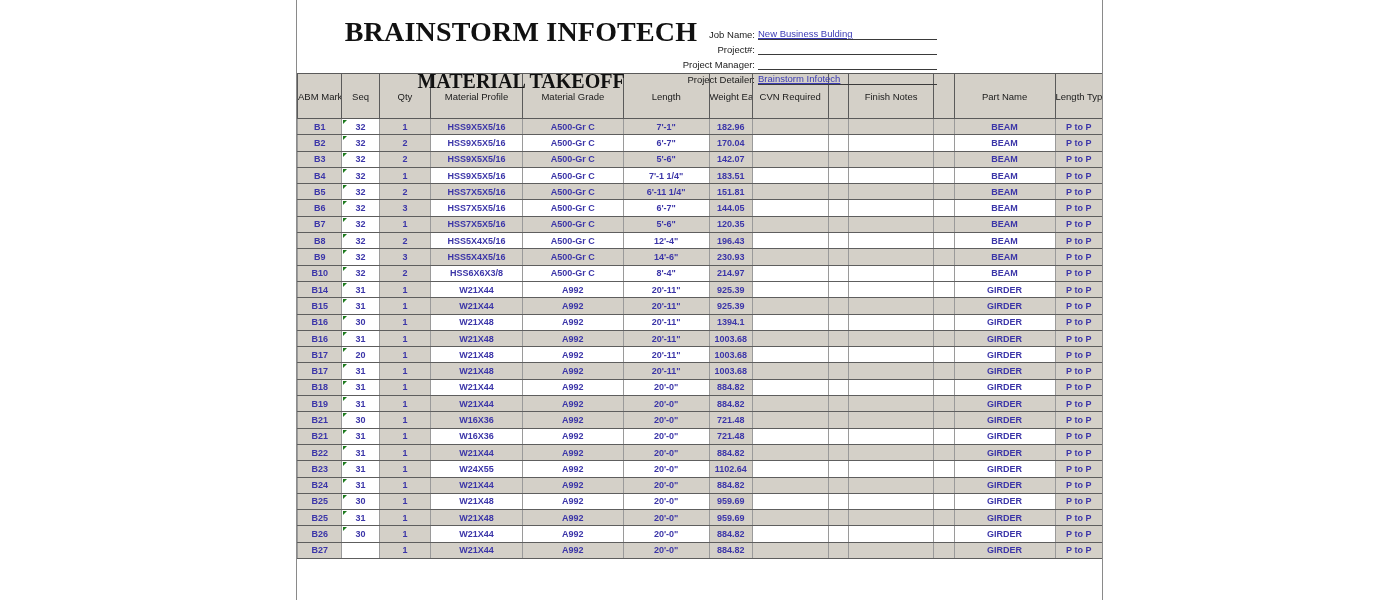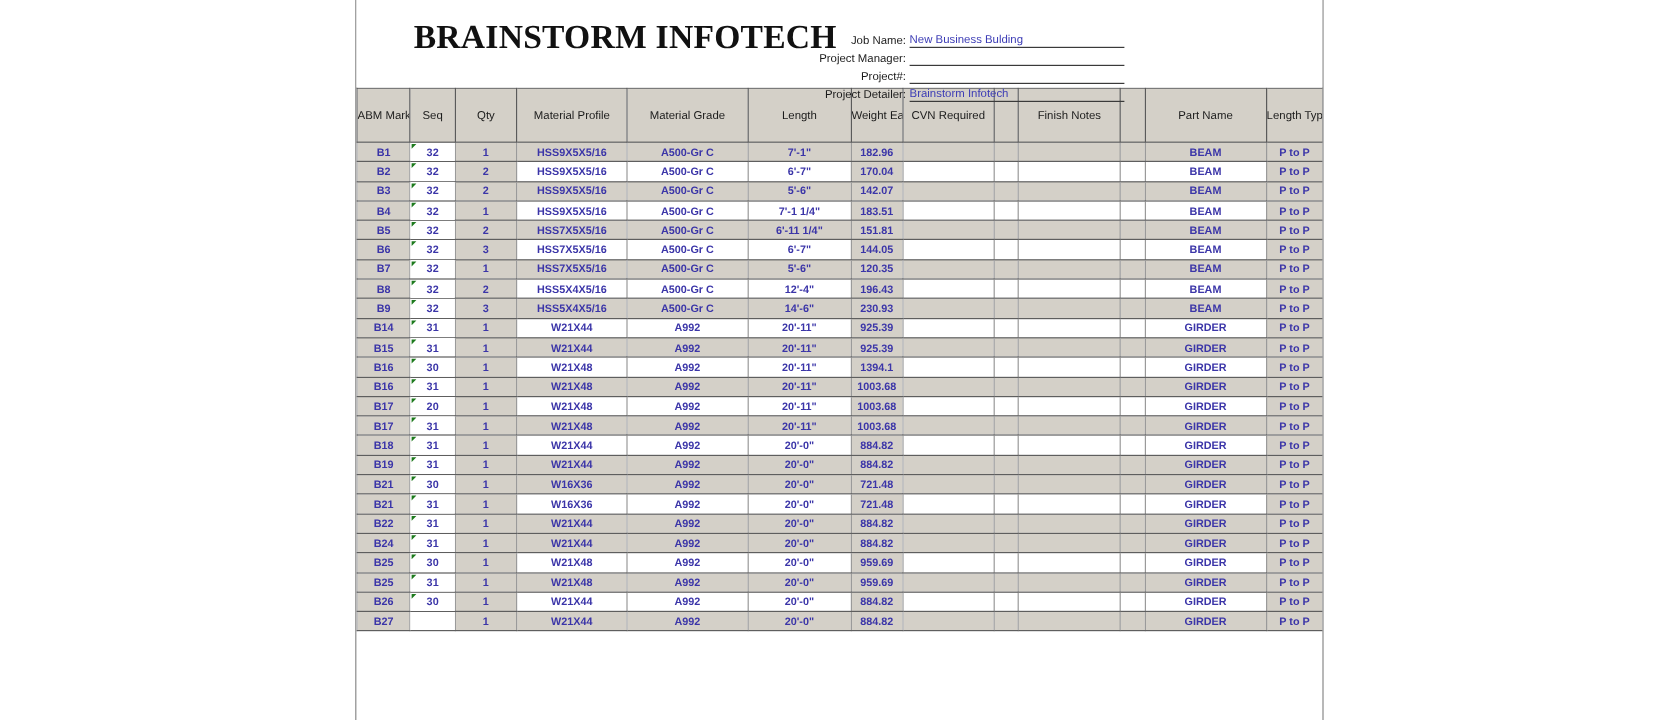--- a/index.html
+++ b/index.html
@@ -93,20 +93,21 @@
     font-size: 9.5px;
     line-height: 11px;
     color: #3b3bb5;
     border-bottom: 1px solid #3a3a3a;
     min-height: 11px;
     white-space: nowrap;
     overflow: hidden;
     text-decoration: none;
   }
   .job-value.linked {
+    text-decoration: underline;
   }
 
   
   .takeoff-table {
     border-collapse: collapse;
     table-layout: fixed;
     width: 806px;
     font-size: 9px;
   }
   .takeoff-table th,
@@ -175,32 +176,33 @@
   .c-ltype { width: 47px; }
 </style>
 </head>
 <body>
 
 <div class="canvas">
   <div class="page">
 
     <div class="doc-header">
       <div class="company-title">BRAINSTORM INFOTECH</div>
+      <div class="doc-subtitle">MATERIAL TAKEOFF</div>
 
       <div class="job-info">
         <div class="job-row">
           <div class="job-label">Job Name:</div>
           <div class="job-value linked">New Business Bulding</div>
         </div>
         <div class="job-row">
-          <div class="job-label">Project Manager:</div>
+          <div class="job-label">Project#:</div>
           <div class="job-value"></div>
         </div>
         <div class="job-row">
-          <div class="job-label">Project#:</div>
+          <div class="job-label">Project Manager:</div>
           <div class="job-value"></div>
         </div>
         <div class="job-row">
           <div class="job-label">Project Detailer:</div>
           <div class="job-value linked">Brainstorm Infotech</div>
         </div>
       </div>
     </div>
 
     <table class="takeoff-table">
@@ -366,20 +368,35 @@
             <td class="c-len">14'-6"</td>
             <td class="c-wt always-shade">230.93</td>
             <td class="c-cvn"></td>
             <td class="c-gap1"></td>
             <td class="c-fin"></td>
             <td class="c-gap2"></td>
             <td class="c-part">BEAM</td>
             <td class="c-ltype always-shade">P to P</td>
           </tr>
           <tr class="plain">
+            <td class="c-abm always-shade">B10</td>
+            <td class="c-seq always-white seq-cell"><span class="err-marker"></span><span>32</span></td>
+            <td class="c-qty always-shade">2</td>
+            <td class="c-prof">HSS6X6X3/8</td>
+            <td class="c-grade">A500-Gr C</td>
+            <td class="c-len">8'-4"</td>
+            <td class="c-wt always-shade">214.97</td>
+            <td class="c-cvn"></td>
+            <td class="c-gap1"></td>
+            <td class="c-fin"></td>
+            <td class="c-gap2"></td>
+            <td class="c-part">BEAM</td>
+            <td class="c-ltype always-shade">P to P</td>
+          </tr>
+          <tr class="plain">
             <td class="c-abm always-shade">B14</td>
             <td class="c-seq always-white seq-cell"><span class="err-marker"></span><span>31</span></td>
             <td class="c-qty always-shade">1</td>
             <td class="c-prof">W21X44</td>
             <td class="c-grade">A992</td>
             <td class="c-len">20'-11"</td>
             <td class="c-wt always-shade">925.39</td>
             <td class="c-cvn"></td>
             <td class="c-gap1"></td>
             <td class="c-fin"></td>
@@ -530,20 +547,35 @@
             <td class="c-grade">A992</td>
             <td class="c-len">20'-0"</td>
             <td class="c-wt always-shade">884.82</td>
             <td class="c-cvn"></td>
             <td class="c-gap1"></td>
             <td class="c-fin"></td>
             <td class="c-gap2"></td>
             <td class="c-part">GIRDER</td>
             <td class="c-ltype always-shade">P to P</td>
           </tr>
+          <tr class="plain">
+            <td class="c-abm always-shade">B23</td>
+            <td class="c-seq always-white seq-cell"><span class="err-marker"></span><span>31</span></td>
+            <td class="c-qty always-shade">1</td>
+            <td class="c-prof">W24X55</td>
+            <td class="c-grade">A992</td>
+            <td class="c-len">20'-0"</td>
+            <td class="c-wt always-shade">1102.64</td>
+            <td class="c-cvn"></td>
+            <td class="c-gap1"></td>
+            <td class="c-fin"></td>
+            <td class="c-gap2"></td>
+            <td class="c-part">GIRDER</td>
+            <td class="c-ltype always-shade">P to P</td>
+          </tr>
           <tr class="shade">
             <td class="c-abm always-shade">B24</td>
             <td class="c-seq always-white seq-cell"><span class="err-marker"></span><span>31</span></td>
             <td class="c-qty always-shade">1</td>
             <td class="c-prof">W21X44</td>
             <td class="c-grade">A992</td>
             <td class="c-len">20'-0"</td>
             <td class="c-wt always-shade">884.82</td>
             <td class="c-cvn"></td>
             <td class="c-gap1"></td>

